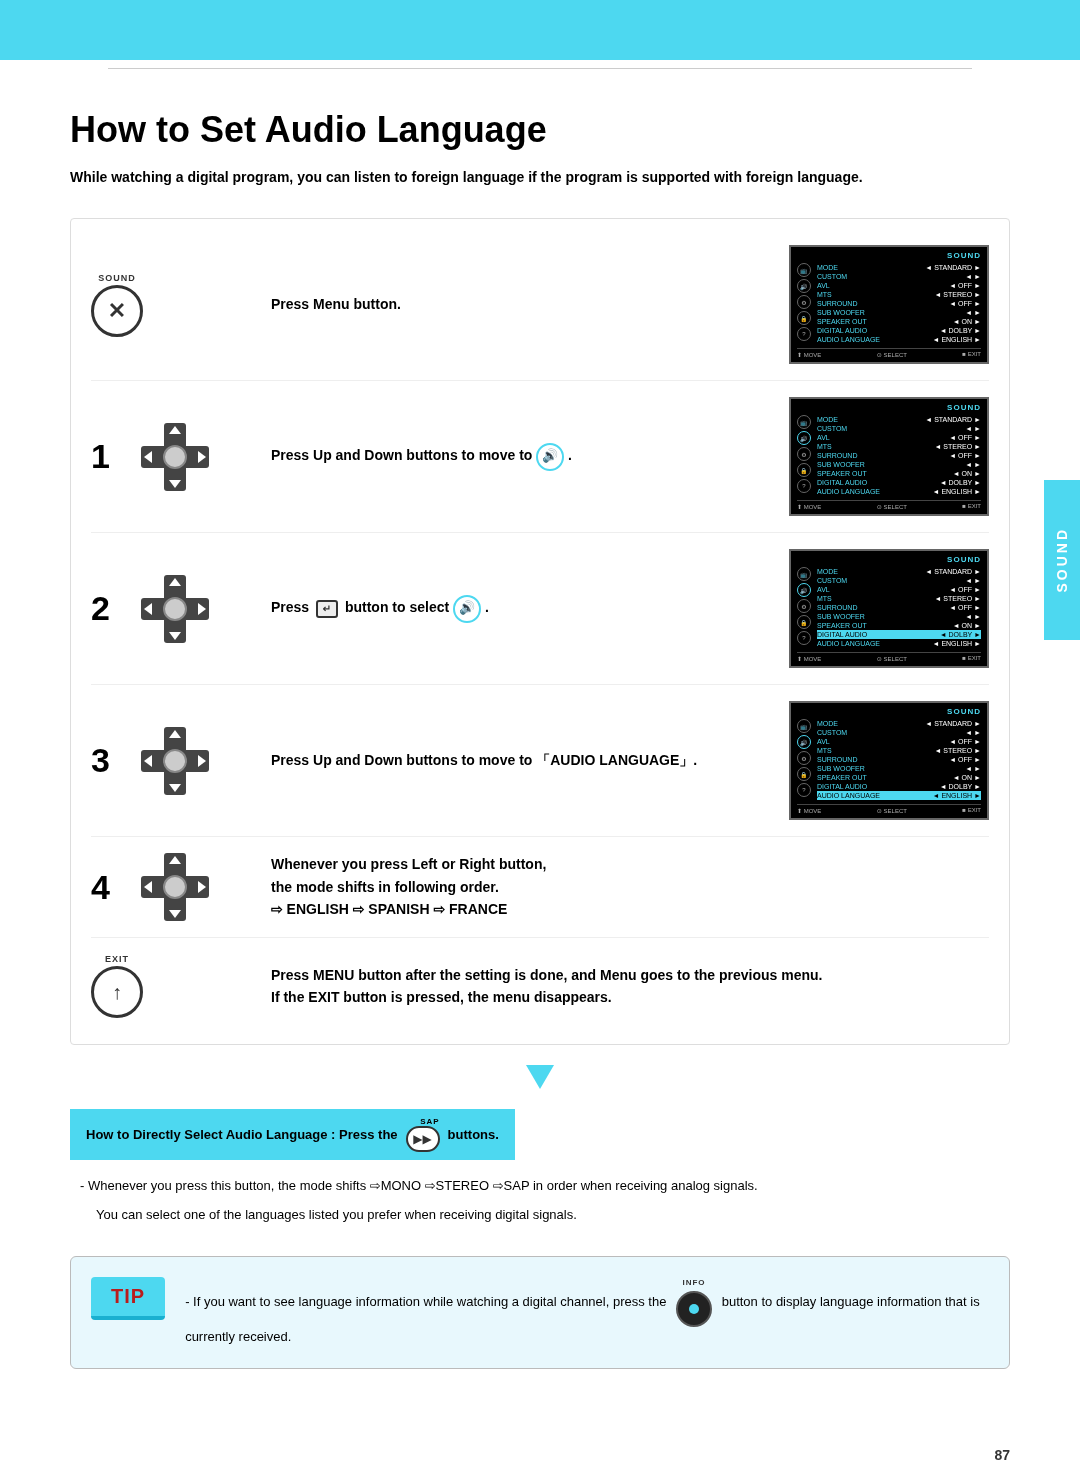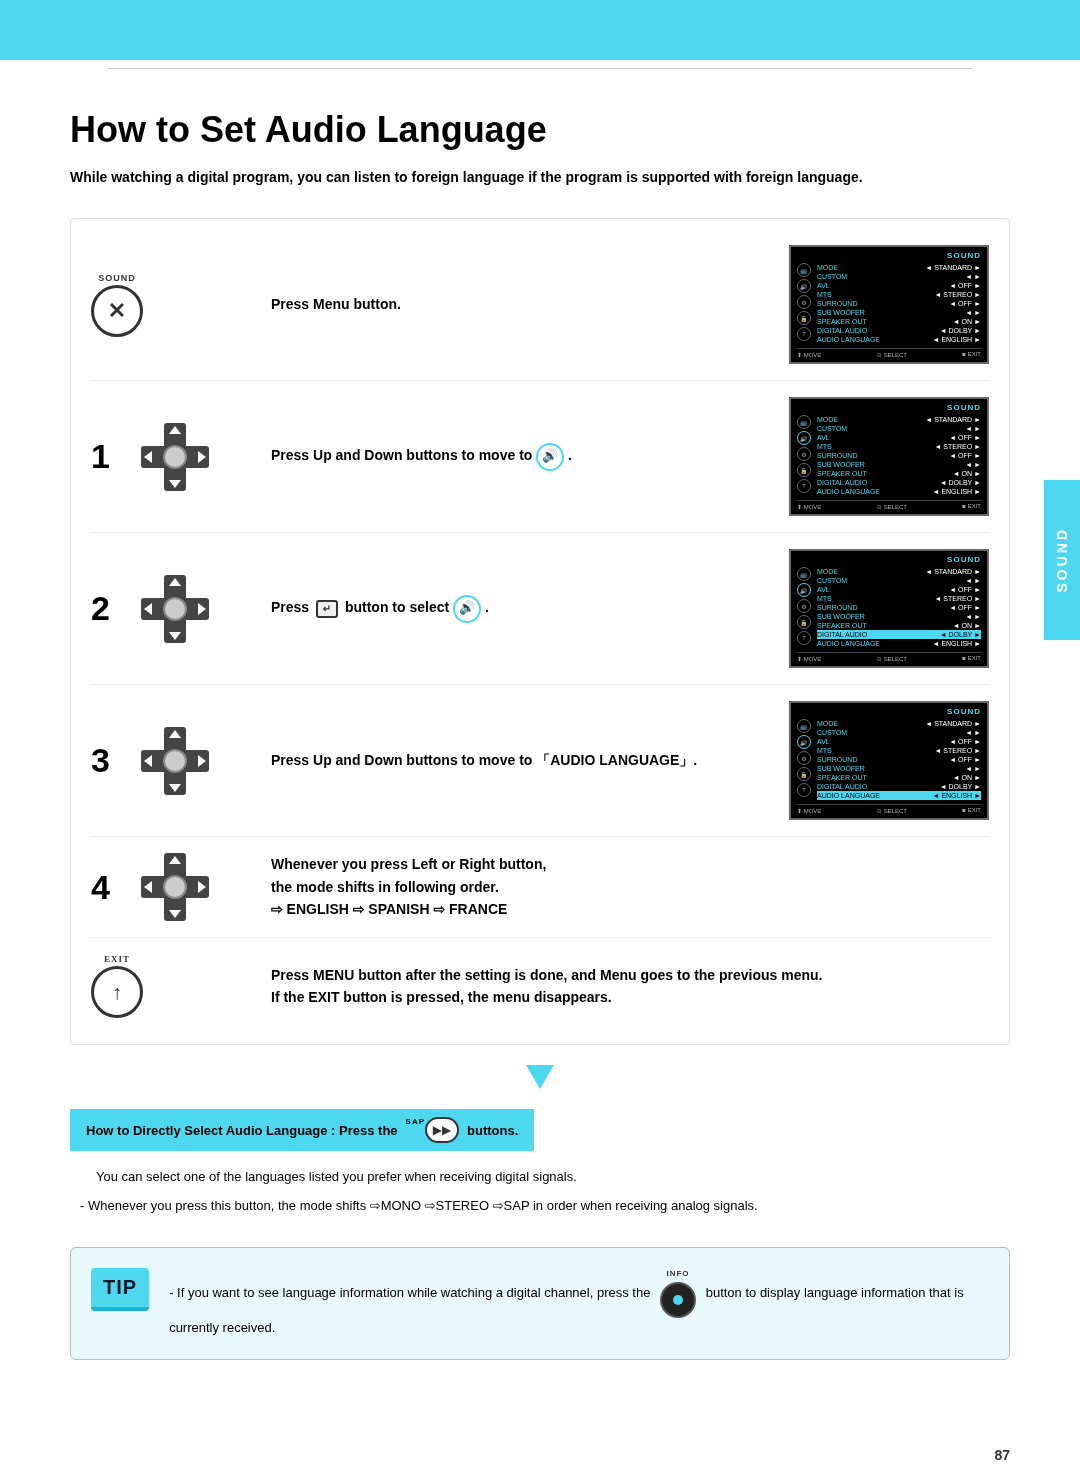--- a/index.html
+++ b/index.html
@@ -125,21 +125,20 @@
       align-items: center;
       margin-right: 20px;
       flex-shrink: 0;
     }
     .exit-label {
       font-size: 9px;
       font-weight: bold;
       color: #333;
       margin-bottom: 2px;
       letter-spacing: 1px;
-      font-family: Liberation Serif, serif;
     }
     .exit-btn {
       width: 52px;
       height: 52px;
       border: 3px solid #333;
       border-radius: 50%;
       display: flex;
       align-items: center;
       justify-content: center;
       font-size: 20px;
@@ -237,22 +236,22 @@
       border-top: 24px solid #4dd8f0;
     }
     .sap-text {
       font-size: 13px;
       font-weight: bold;
       color: #000;
     }
 
     .sap-button-container {
       display: flex;
-      flex-direction: row;
-      align-items: flex-start;
+      flex-direction: column;
+      align-items: flex-end;
     }
     .sap-label {
       font-size: 8px;
       font-weight: bold;
       color: #000;
       letter-spacing: 1px;
     }
     .sap-btn {
       width: 34px;
       height: 26px;
@@ -280,24 +279,24 @@
       border: 1px solid #bbb;
       border-radius: 6px;
       padding: 20px;
       display: flex;
       align-items: flex-start;
       gap: 20px;
       margin-top: 30px;
     }
     .tip-badge {
       background: #4dd8f0;
-      color: #0f172a;
+      color: #b91c1c;
       font-size: 20px;
       font-weight: 900;
-      padding: 8px 12px;
+      padding: 8px 20px;
       border-radius: 4px;
       flex-shrink: 0;
       font-family: Arial Black, Arial, sans-serif;
       letter-spacing: 1px;
       border-bottom: 4px solid #1ab0d0;
     }
     .tip-content {
       flex: 1;
       font-size: 13px;
       color: #000;
@@ -786,22 +785,22 @@
     <div style="background:#4dd8f0; padding:8px 16px; display:inline-flex; align-items:center; gap:8px;">
       <span class="sap-text">How to Directly Select Audio Language : Press the</span>
       <div class="sap-button-container">
         <span class="sap-label">SAP</span>
         <div class="sap-btn">▶▶</div>
       </div>
       <span class="sap-text">buttons.</span>
     </div>
   </div>
 
+  <p class="bullet-text">- Whenever you press this button, the mode shifts ⇨MONO ⇨STEREO ⇨SAP in order when receiving analog signals.</p>
   <p class="bullet-text" style="padding-left:26px;">You can select one of the languages listed you prefer when receiving digital signals.</p>
-  <p class="bullet-text">- Whenever you press this button, the mode shifts ⇨MONO ⇨STEREO ⇨SAP in order when receiving analog signals.</p>
 
   <div class="tip-box">
     <div class="tip-badge">TIP</div>
     <div class="tip-content">
       <span>- If you want to see language information while watching a digital channel, press the</span>
       <div class="info-btn-container" style="display:inline-flex; flex-direction:column; align-items:center; vertical-align:middle; margin: 0 6px;">
         <span class="info-label">INFO</span>
         <div class="info-btn">
           <div class="info-btn-inner"></div>
         </div>

